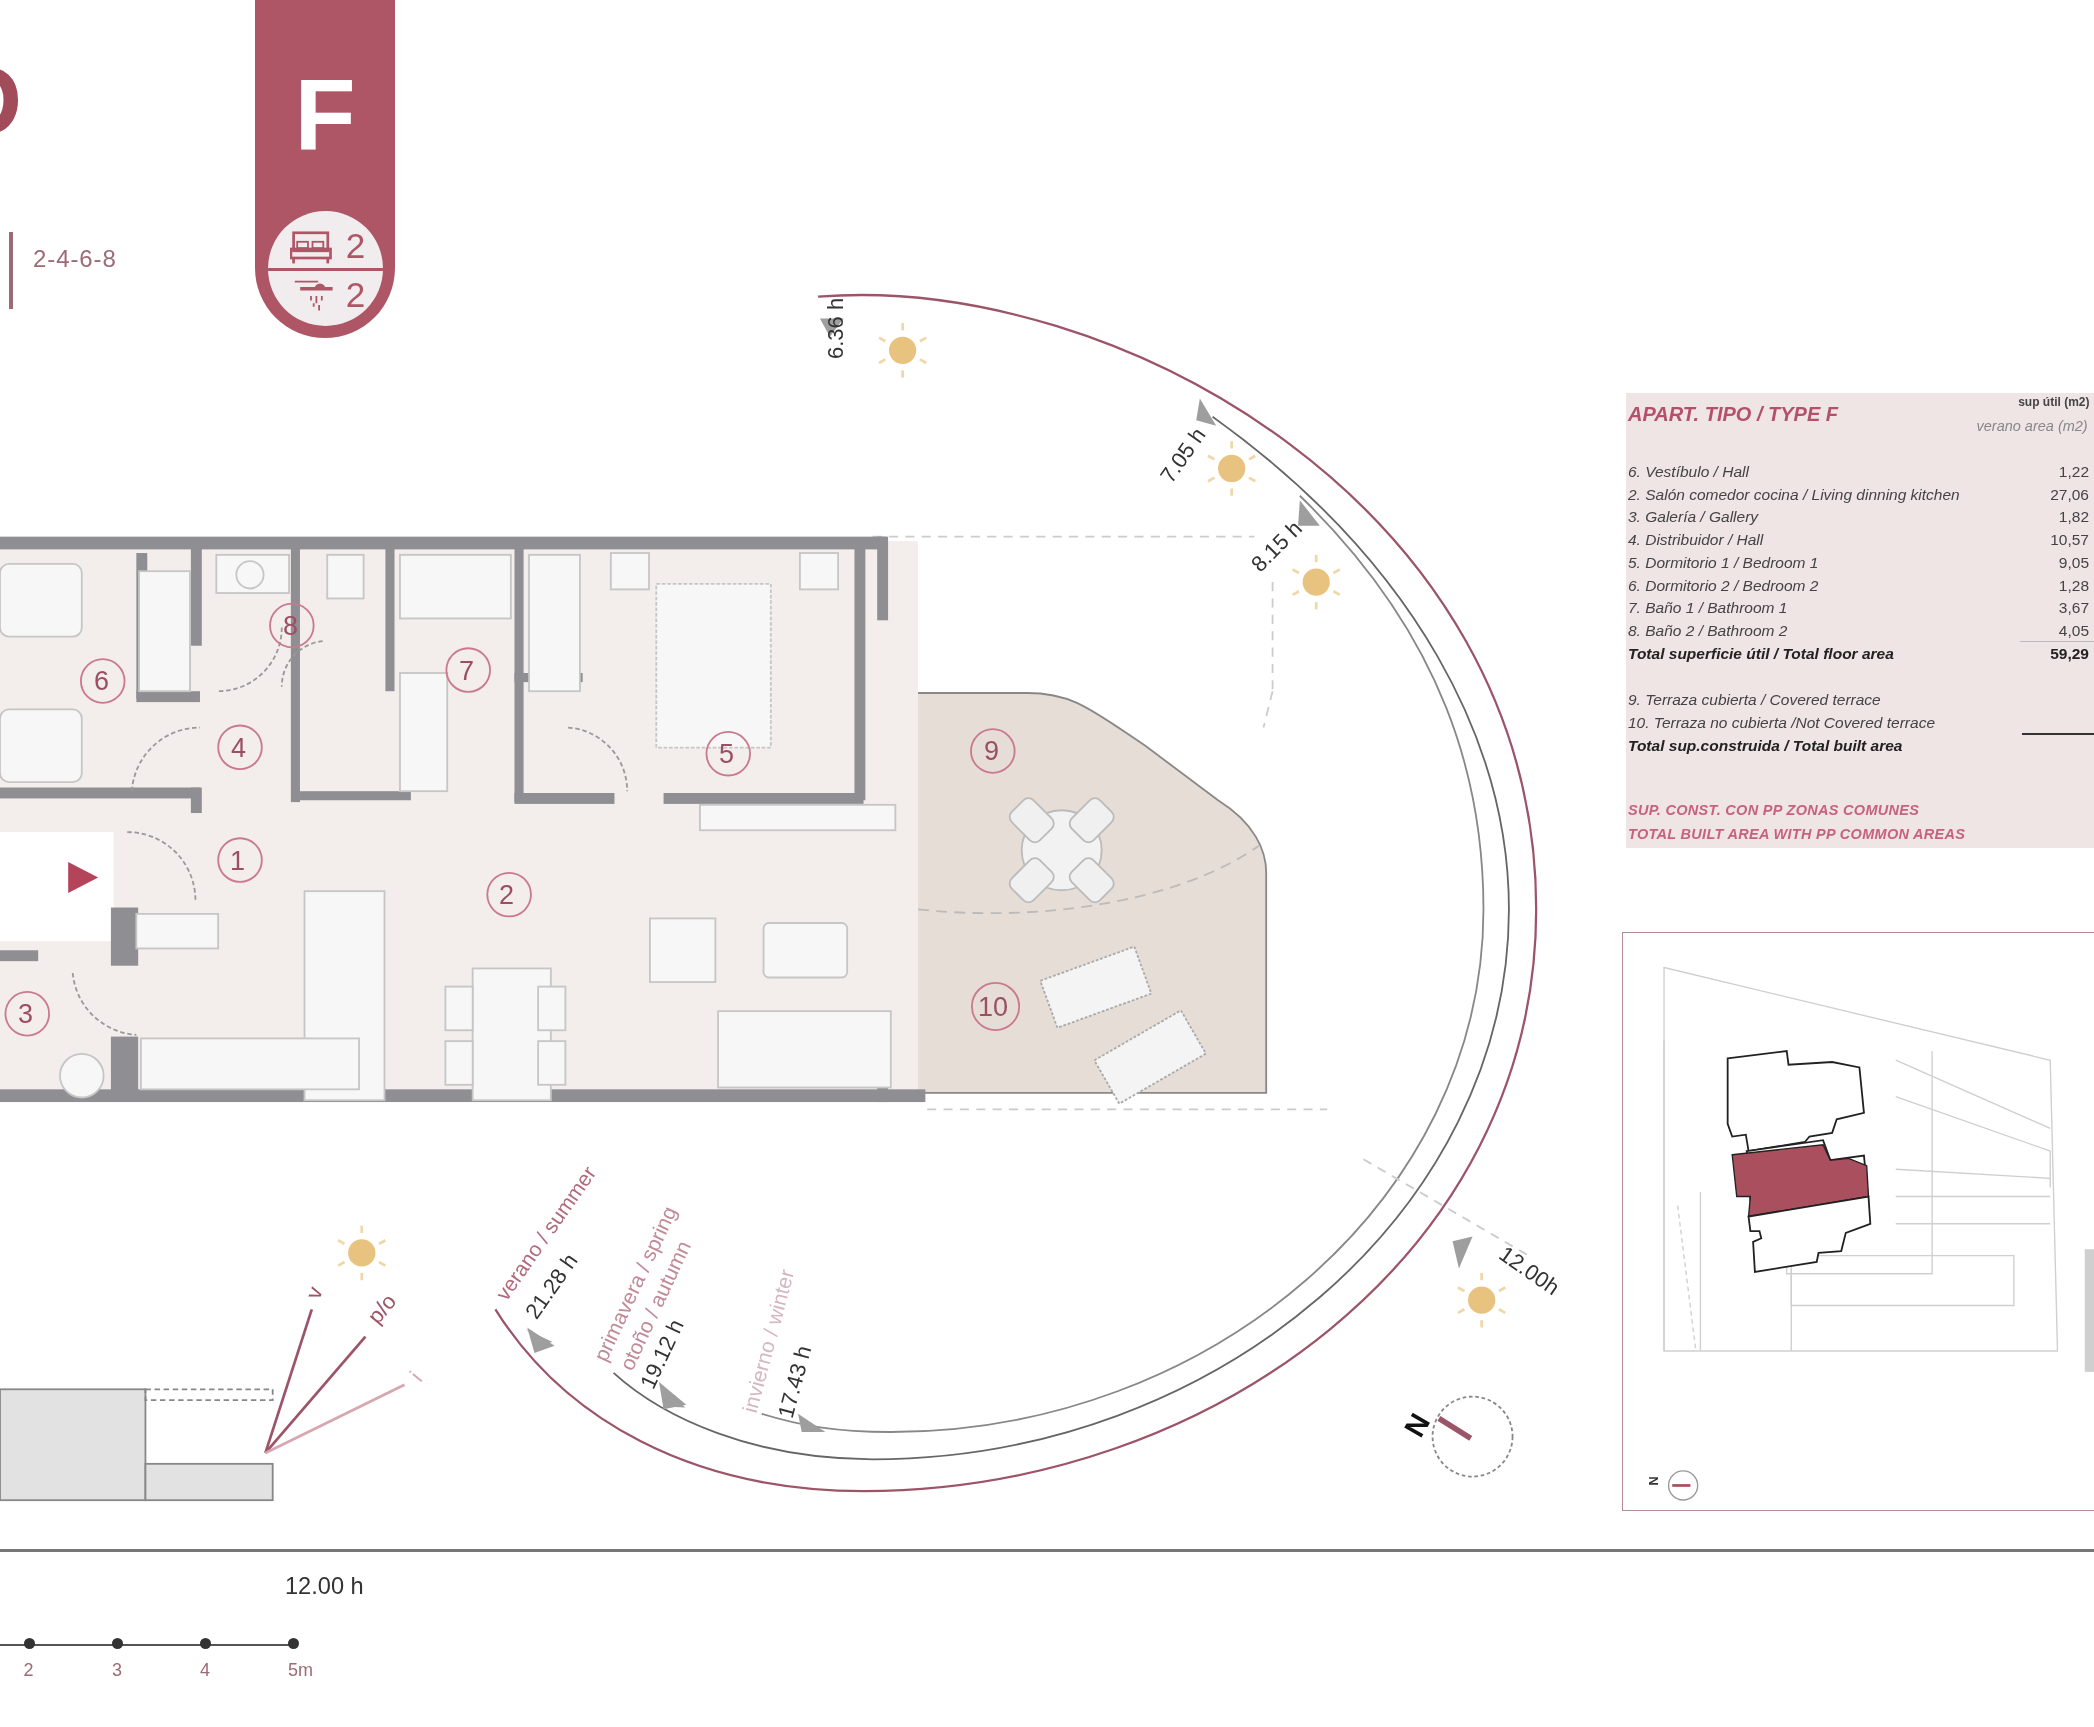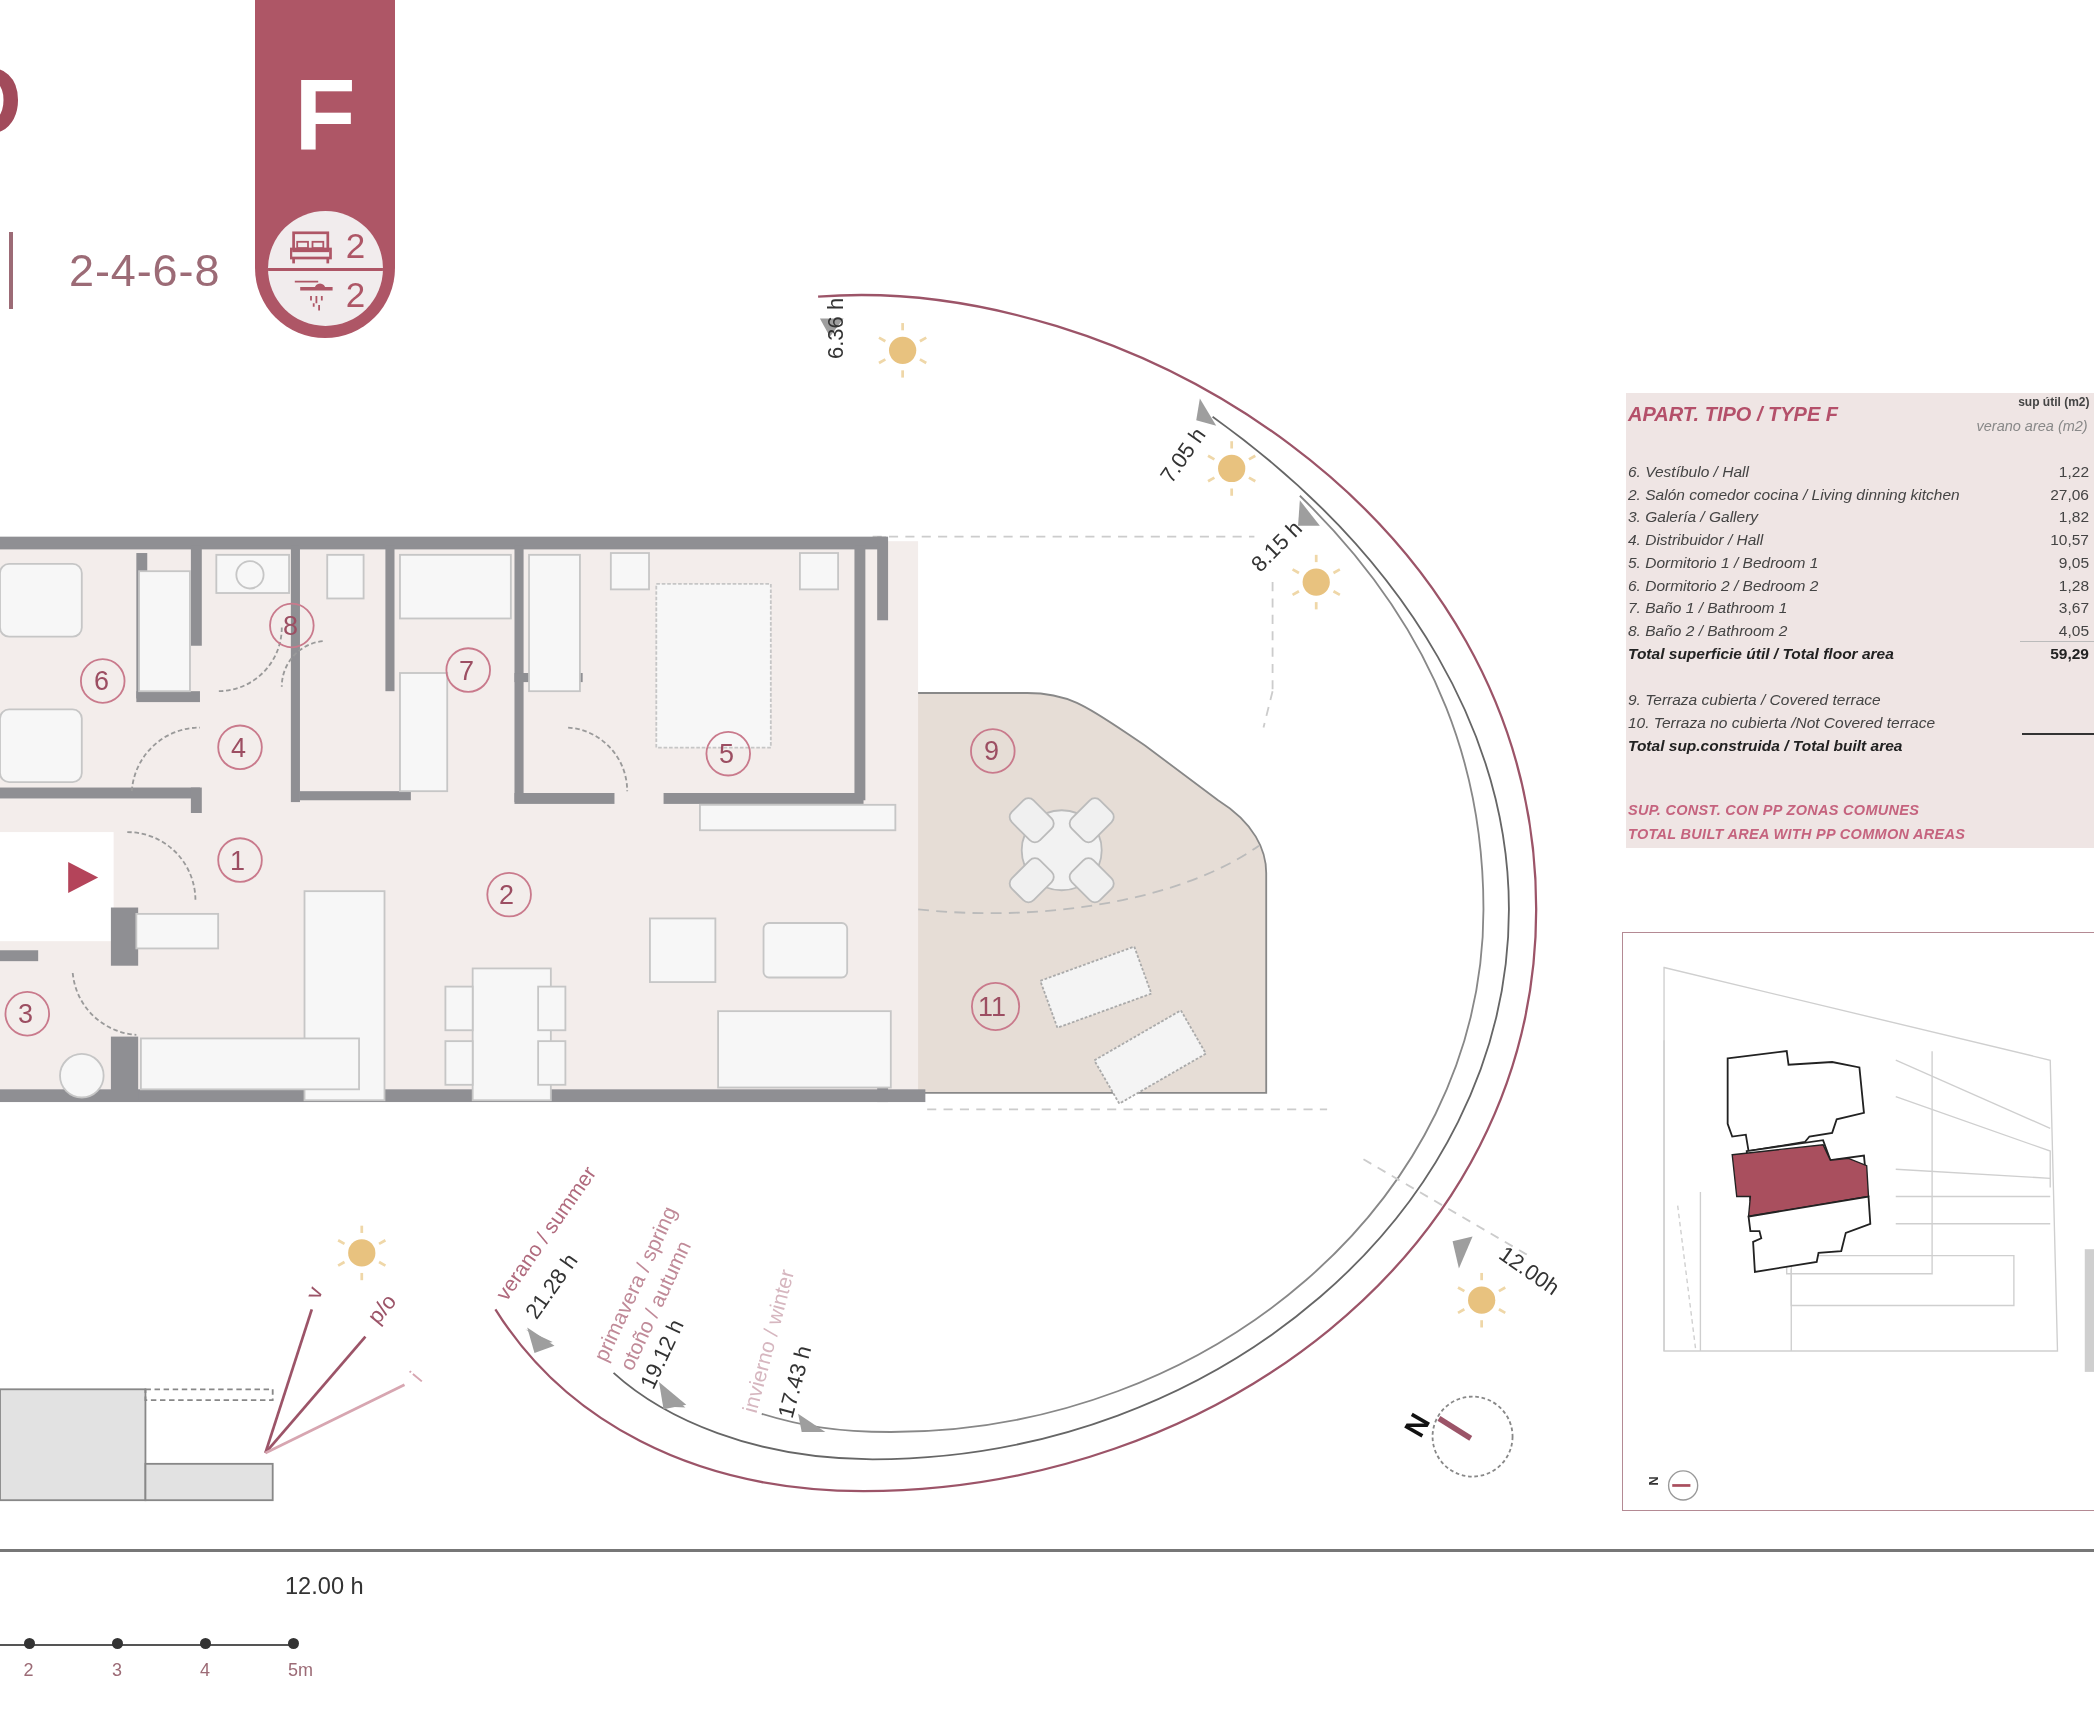--- a/index.html
+++ b/index.html
@@ -2,21 +2,21 @@
 <html style="font-size:14.5px"><head>
 <meta charset="utf-8">
 <style>
   html, body { margin:0; padding:0; background:#ffffff; }
   body { width:2095px; height:1727px; position:relative; overflow:hidden; font-family:"Liberation Sans", sans-serif; color:#333; }
   .abs { position:absolute; }
   
   .logo-frag { left:0; top:50px; width:36px; height:109px; }
   .logo-d { font-family:"Liberation Sans", sans-serif; font-weight:bold; font-size:100px; color:#a24b5b; line-height:1; position:absolute; left:-50px; top:0; }
   .floors-bar { left:9px; top:232px; width:3.6px; height:77px; background:#9c6b76; }
-  .floors-text { left:33px; top:245px; font-size:45px; color:#9c6b76; letter-spacing:0.9px;margin-left:36px; }
+  .floors-text { left:33px; top:245px; font-size:24px; color:#9c6b76; letter-spacing:0.9px; }
   .badge { left:255px; top:0; width:140px; height:338px; background:#ae5666; border-radius:0 0 70px 70px; }
   .badge-letter { position:absolute; left:0; width:100%; top:64px; text-align:center; color:#fff; font-weight:bold; font-size:100px; line-height:1; }
   .badge-circle { position:absolute; left:12.7px; top:211px; width:115px; height:115px; border-radius:50%; background:#f1eced; overflow:hidden; }
   .badge-circle .div { position:absolute; left:0; right:0; top:57px; height:2.7px; background:#ae5666; }
   .badge-num { position:absolute; font-size:35px; color:#ae5666; }
   
   .table-panel { left:1626px; top:393px; width:469px; height:455px; background:#efe5e4; }
   .tp-title { left:1628px; top:403px; font-size:20px; font-weight:bold; font-style:italic; color:#b4506a; }
   .tp-h1 { right:5.5px; top:395px; font-size:12px; font-weight:bold; color:#444; }
   .tp-h2 { right:7.3px; top:418px; font-size:14.5px; font-style:italic; color:#888; }
@@ -199,21 +199,21 @@
 </div>
 <div class="abs" style="left:230px;top:846px;font-size:27px;color:#9c4e62">1</div>
 <div class="abs" style="left:499px;top:880px;font-size:27px;color:#9c4e62">2</div>
 <div class="abs" style="left:18px;top:999px;font-size:27px;color:#9c4e62">3</div>
 <div class="abs" style="left:231px;top:733px;font-size:27px;color:#9c4e62">4</div>
 <div class="abs" style="left:719px;top:739px;font-size:27px;color:#9c4e62">5</div>
 <div class="abs" style="left:94px;top:666px;font-size:27px;color:#9c4e62">6</div>
 <div class="abs" style="left:459px;top:656px;font-size:27px;color:#9c4e62">7</div>
 <div class="abs" style="left:283px;top:611px;font-size:27px;color:#9c4e62">8</div>
 <div class="abs" style="left:984px;top:736px;font-size:27px;color:#9c4e62">9</div>
-<div class="abs" style="left:978px;top:992px;font-size:27px;color:#9c4e62">11</div>
+<div class="abs" style="left:978px;top:992px;font-size:27px;color:#9c4e62">10</div>
 
 <svg class="abs" style="left:0;top:0" width="1618" height="1546" viewBox="0 0 1780 1700">
   <defs>
     <g id="sun">
       <circle r="15" fill="#e8c27f"></circle>
       <g stroke="#efd7a8" stroke-width="3">
         <line x1="0" y1="-30" x2="0" y2="-22"></line>
           <line x1="0" y1="22" x2="0" y2="30"></line>
         <line x1="-26" y1="-14" x2="-19" y2="-10"></line>
           <line x1="19" y1="10" x2="26" y2="14"></line>

